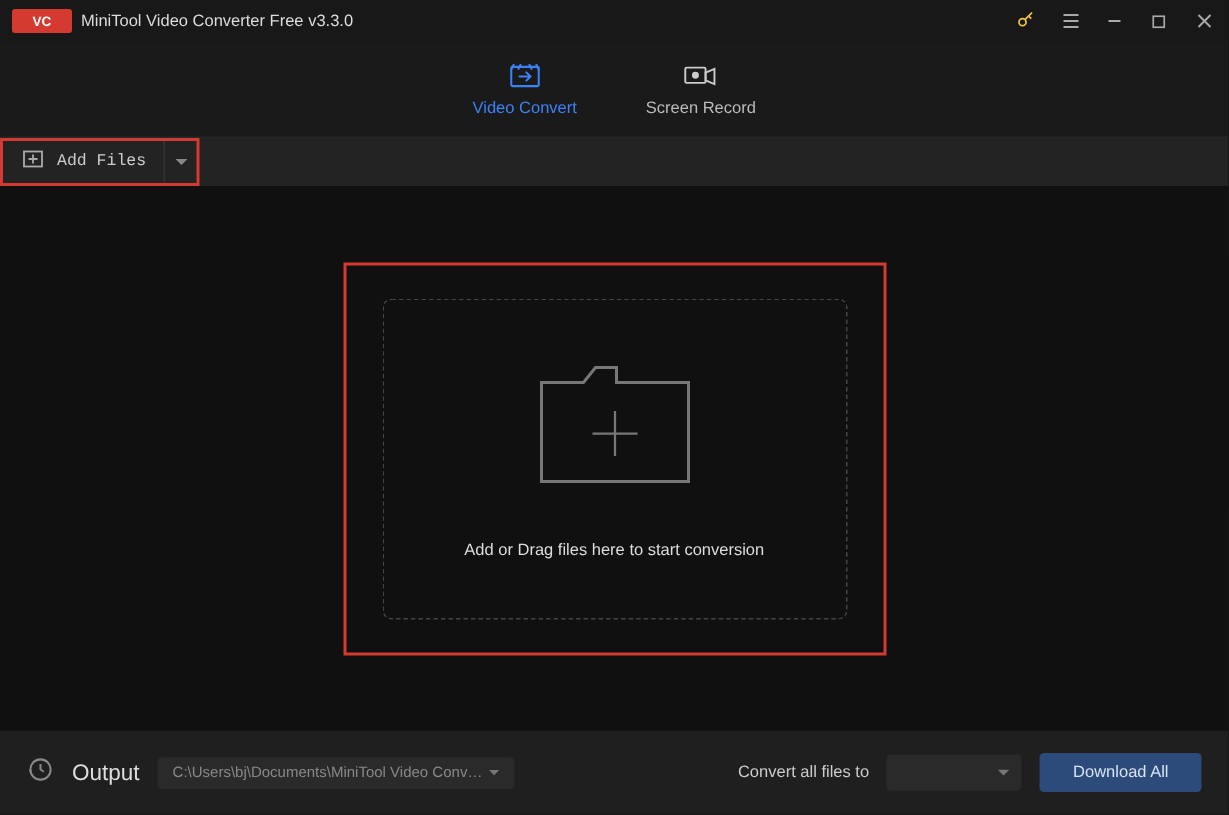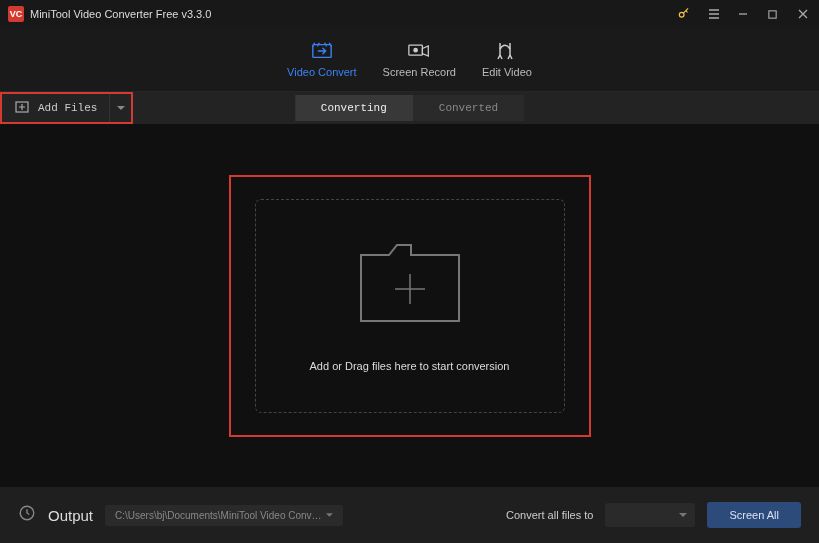--- a/index.html
+++ b/index.html
@@ -12,21 +12,21 @@
   position: relative;
 }
 .titlebar {
   height: 28px;
   background: #181818;
   display: flex;
   align-items: center;
   padding: 0 8px;
 }
 .logo {
-  width: 16px; height: 16px;
+  width: 40px; height: 16px;
   background: #d43a2f;
   border-radius: 2px;
   display: flex;
   align-items: center;
   justify-content: center;
   color: #fff;
   font-size: 9px;
   font-weight: bold;
   margin-right: 6px;
 }
@@ -35,21 +35,21 @@
 .win-controls { display: flex; gap: 16px; align-items: center; }
 .win-key { color: #f5c542; font-size: 12px; }
 .win-btn { color: #aaa; font-size: 12px; cursor: pointer; width: 14px; text-align: center; }
 .win-menu svg, .win-btn svg { display: block; }
 
 .tabs {
   height: 64px;
   display: flex;
   justify-content: center;
   align-items: center;
-  gap: 26px;
+  gap: 46px;
   background: #1a1a1a;
   border-bottom: 1px solid #262626;
 }
 .tab {
   display: flex;
   flex-direction: column;
   align-items: center;
   gap: 6px;
   cursor: pointer;
   color: #bbb;
@@ -231,53 +231,39 @@
   </div>
   <div class="tab">
     <div class="tab-icon">
       <svg width="26" height="18" viewBox="0 0 26 18" fill="none" stroke="#ccc" stroke-width="1.5">
           <rect x="1" y="2" width="16" height="12" rx="1"></rect>
           <path d="M17 6l7-3v12l-7-3z"></path>
           <circle cx="9" cy="8" r="2" fill="#ccc"></circle>
         </svg>
     </div>
     <span>Screen Record</span>
-  </div>
-  <div class="tab">
-    <div class="tab-icon">
-      <svg width="22" height="20" viewBox="0 0 22 20" fill="none" stroke="#ccc" stroke-width="1.5">
-          <path d="M4 2v12M4 14l-2 4M4 14l2 4"></path>
-          <path d="M14 2v12M14 14l-2 4M14 14l2 4"></path>
-          <path d="M4 8c3-5 7-5 10 0"></path>
-        </svg>
-    </div>
-    <span>Edit Video</span>
   </div>
 </div>
 
 <div class="toolbar" style="position:relative;font-family:Liberation Mono, monospace;">
   <div class="add-files-group">
     <div class="add-files">
       <span>
         <svg width="16" height="14" viewBox="0 0 16 14" fill="none" stroke="#aaa" stroke-width="1.2">
             <rect x="2" y="2" width="12" height="10"></rect>
             <path d="M5 7h6M8 4v6"></path>
           </svg>
       </span>
       <span>Add Files</span>
     </div>
     <div class="add-files-dd">
       <svg width="8" height="5" viewBox="0 0 8 5">
           <path d="M0 0l4 4 4-4z" fill="#888"></path>
         </svg>
     </div>
-  </div>
-  <div class="sub-tabs">
-    <div class="sub-tab active">Converting</div>
-    <div class="sub-tab">Converted</div>
   </div>
 </div>
 
 <div class="main">
   <div class="drop-outer">
     <div class="drop-inner">
       <span>
         <svg width="110" height="88" viewBox="0 0 110 88" fill="none" stroke="#777" stroke-width="2">
           <path d="M6 16 h28 l8 -10 h14 v10 h48 v66 h-98 z"></path>
           <path d="M40 50 h30 M55 35 v30" stroke-width="1.5"></path>
@@ -303,14 +289,14 @@
         <path d="M0 0l4 4 4-4z" fill="#777"></path>
       </svg>
   </div>
   <div class="footer-spacer"></div>
   <span class="convert-label">Convert all files to</span>
   <div class="format-dd">
     <svg width="8" height="5" viewBox="0 0 8 5">
         <path d="M0 0l4 4 4-4z" fill="#777"></path>
       </svg>
   </div>
-  <div class="convert-all">Screen All</div>
+  <div class="convert-all">Download All</div>
 </div>
 
 </body></html>

